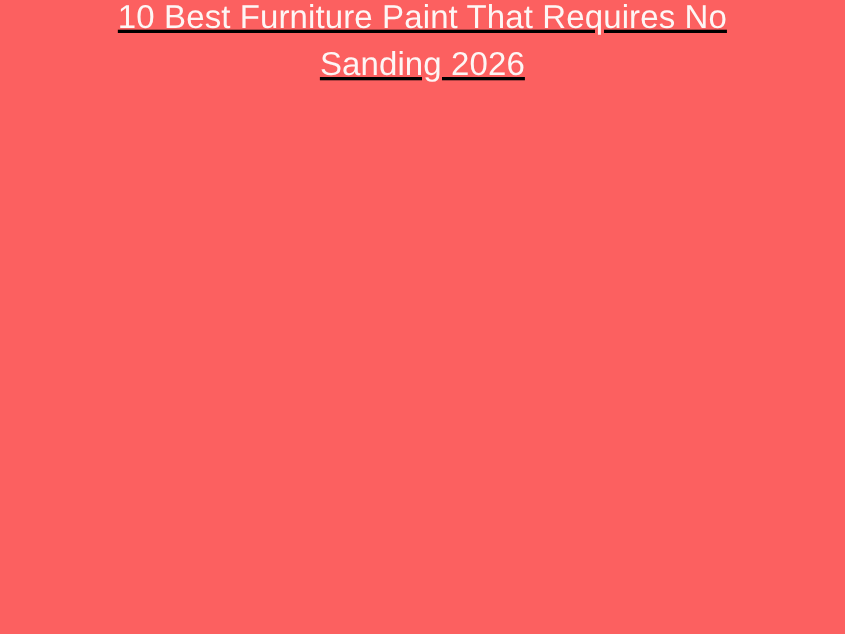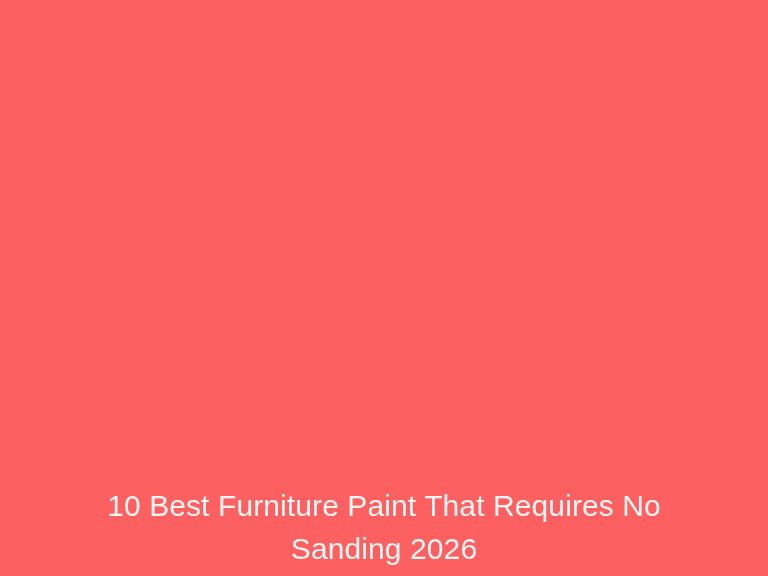--- a/index.html
+++ b/index.html
@@ -16,22 +16,23 @@
   }
 
   
   #banner-canvas {
     position: relative;
     width: 768px;
     height: 576px;
     background-color: #fc6060;
     box-sizing: border-box;
     display: flex;
-    align-items: flex-end;
+    align-items: flex-start;
     justify-content: center;
+    text-decoration: underline;
   }
 
   
   #title-block {
     width: 600px;
     margin: 0 auto;
     position: relative;
     top: -6px;
     text-align: center;
   }

